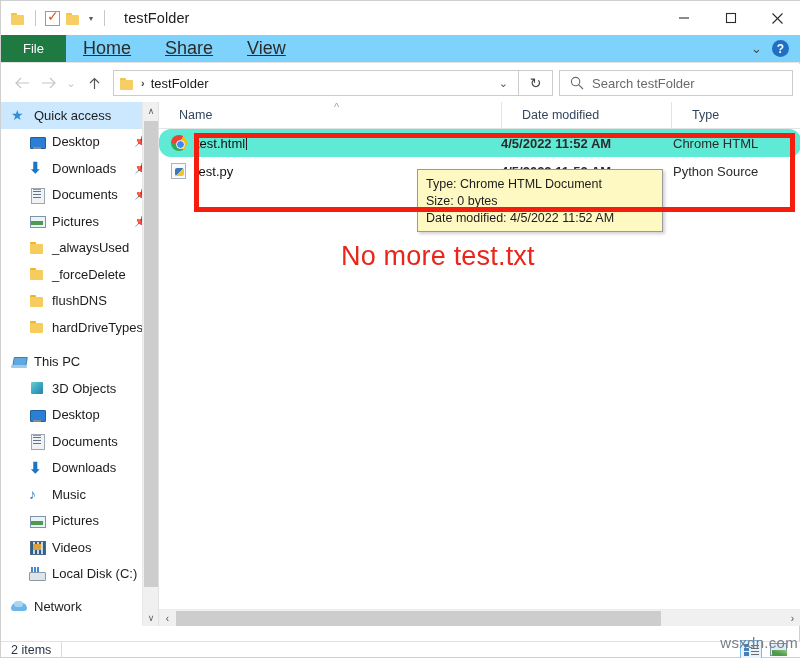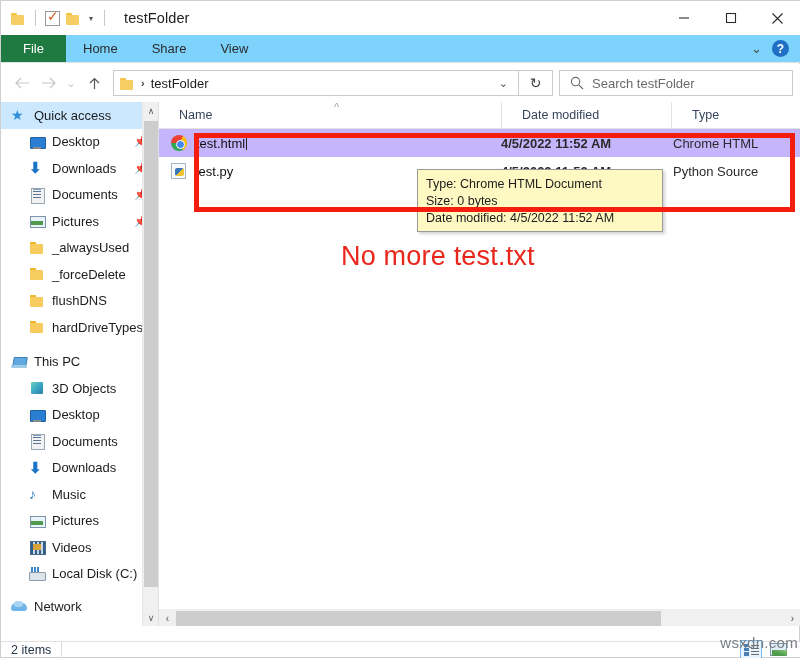--- a/index.html
+++ b/index.html
@@ -62,21 +62,21 @@
     background:#7dd3fc; display:flex; align-items:stretch;
     border-bottom: 1px solid #e3e3e3;
   }
   .tab-file {
     width:65px; background:#1f7a42; color:#fff;
     display:flex; align-items:center; justify-content:center;
     font-size:13px;
   }
   .tab {
     padding: 0 17px; display:flex; align-items:center;
-    font-size:13px; color:#2b2b2b;
+    font-size:18px; color:#2b2b2b;text-decoration:underline;
   }
   .ribbon-right {
     margin-left:auto; display:flex; align-items:center; gap:10px; padding-right:12px;
   }
   .chev-down { color:#4a4a4a; font-size:13px; }
   .help-circle {
     width:17px; height:17px; border-radius:50%;
     background:#1f6fc4; color:#fff; font-size:12px; font-weight:bold;
     display:flex; align-items:center; justify-content:center;
   }
@@ -240,21 +240,21 @@
   .col-date { width:170px; }
   .col-type { width:120px; }
   .sortcaret {
     position:absolute; left:175px; top:-1px; font-size:11px; color:#9aa3ad;
   }
   .rows { position:relative; }
   .row {
     height:28px; display:flex; align-items:center;
     font-size:13px; color:#101010;
   }
-  .row.selected { background:#c4b5fd; }
+  .row.selected { background:#5eead4;border-radius:12px; }
   .cell-name { width:342px; display:flex; align-items:center; gap:9px; padding-left:12px; }
   .cell-date { width:170px; color:#2b2b2b;font-weight:bold; }
   .cell-type { width:120px; color:#2b2b2b; padding-left:2px;}
   .caret-text::after {
     content:""; display:inline-block; width:1px; height:13px;
     background:#222; vertical-align:-2px; margin-left:1px;
   }
 
   
   .ico-chrome {

